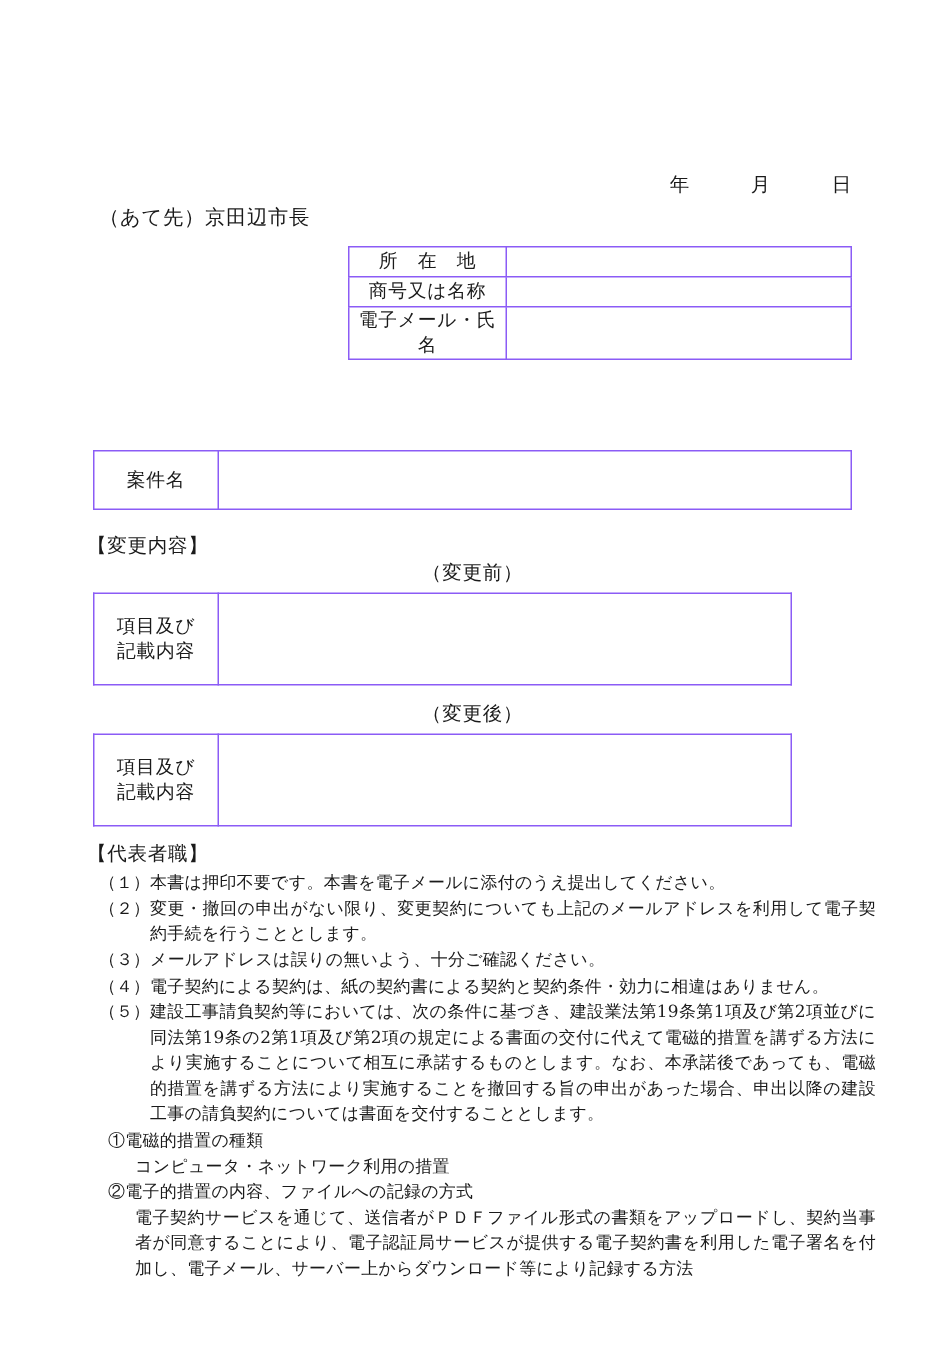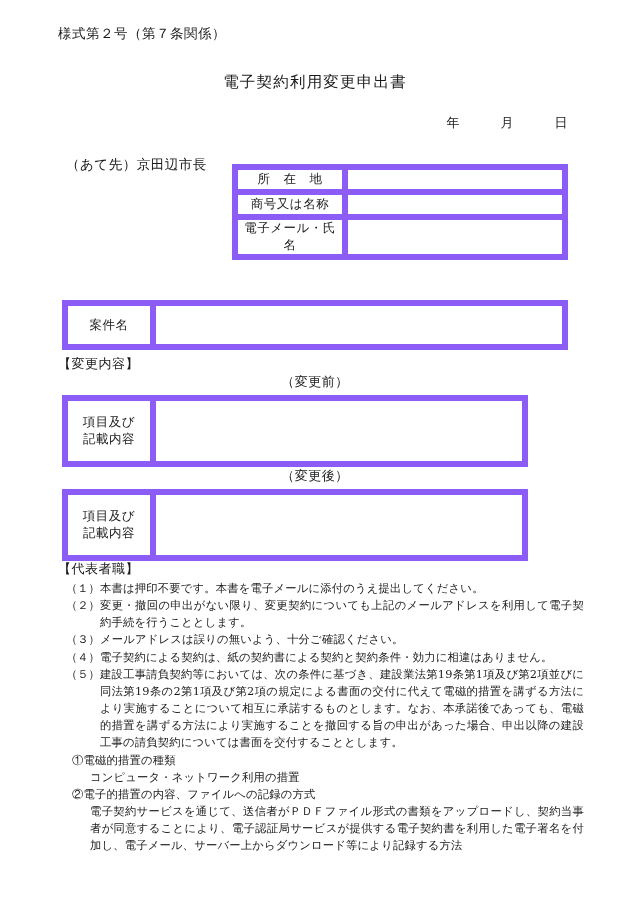--- a/index.html
+++ b/index.html
@@ -47,32 +47,31 @@
     letter-spacing: 0.5px;
     white-space: pre;
   }
   .addressee {
     position: absolute;
     left: 66px;
     top: 136px;
     font-size: 13.5px;
     letter-spacing: 0.5px;
     white-space: nowrap;
-    margin-top: 20px;
   }
 
   
   .tbl {
     position: absolute;
     border-collapse: collapse;
     table-layout: fixed;
     background: #fff;
   }
   .tbl td {
-    border: 6px solid #8b5cf6;
+    border: 1px solid #8b5cf6;
     font-size: 12.5px;
     padding: 0;
     vertical-align: middle;
     margin-top: 26px;
   }
   .tbl td.lbl {
     text-align: center;
     letter-spacing: 0.5px;
     line-height: 1.35;
   }
@@ -191,22 +190,20 @@
   .sub-body.indent-hang {
     margin-left: 24px;
     text-indent: 0;
   }
 </style>
 </head>
 <body>
 
 <div class="page">
 
-  <div class="form-code">様式第２号（第７条関係）</div>
-  <div class="doc-title">電子契約利用変更申出書</div>
   <div class="date-line">年　　　月　　　日</div>
   <div class="addressee">（あて先）京田辺市長</div>
 
   <table class="tbl" id="applicant-table">
     <tbody>
       <tr>
         <td class="lbl">所　在　地</td>
         <td class="val"></td>
       </tr>
       <tr>

